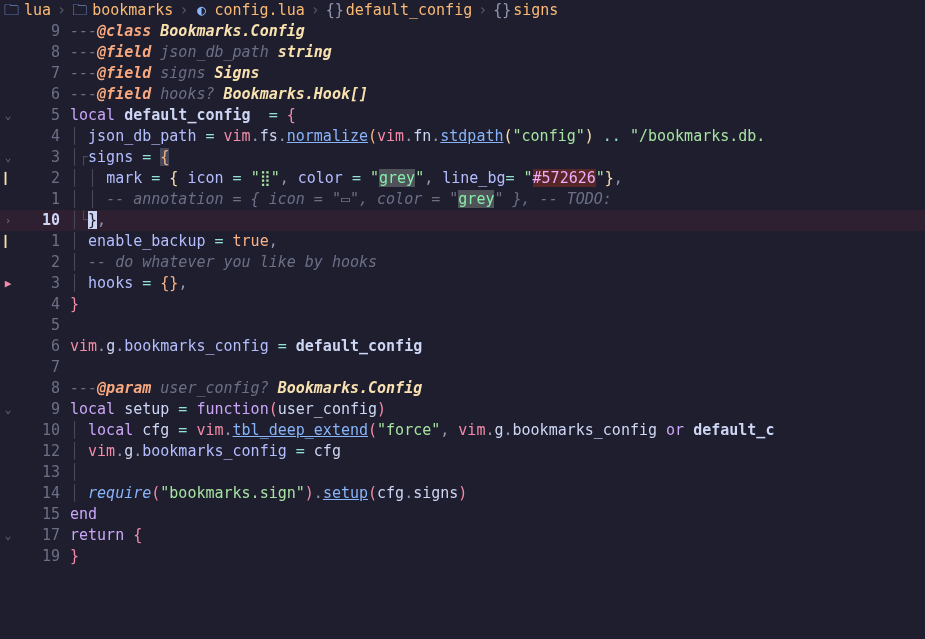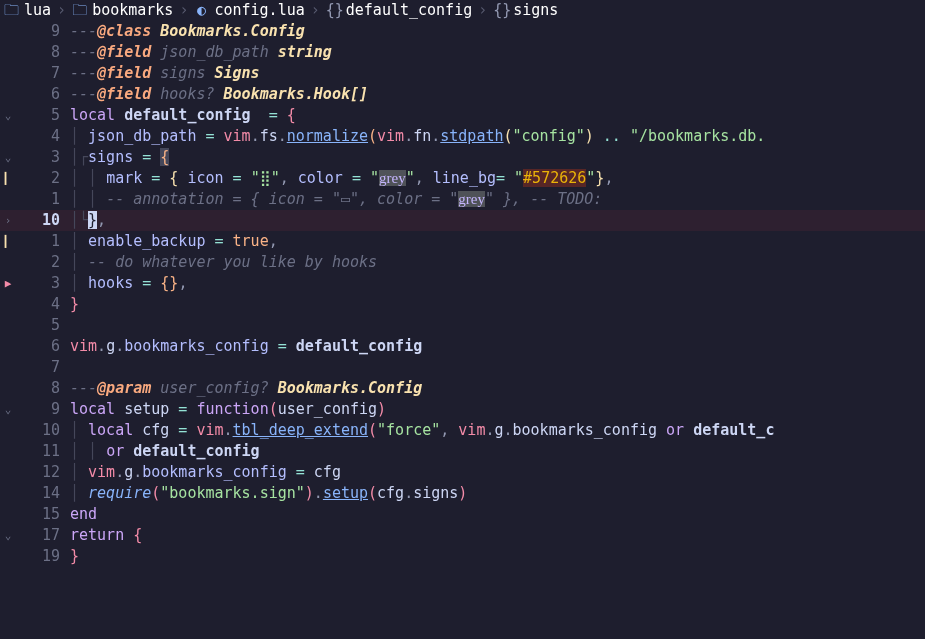--- a/index.html
+++ b/index.html
@@ -15,21 +15,21 @@
   }
   .breadcrumb {
     display: flex;
     align-items: center;
     gap: 6px;
     padding: 0 4px;
     height: 21px;
     color: #9399b2;
   }
   .breadcrumb .sep { color: #585b70; }
-  .breadcrumb .label { color: #ffffff; }
+  .breadcrumb .label { color: #fdba74; }
   .bc-icon { width: 14px; display: inline-block; text-align: center; }
   .ic-folder { color: #89b4fa; }
   .ic-lua { color: #89b4fa; }
   .ic-brace { color: #9399b2; }
 
   .editor {
     display: flex;
     flex-direction: column;
   }
   .line {
@@ -92,27 +92,26 @@
   .punc { color: #9399b2; }
   .brkt1 { color: #f38ba8; }
   .brkt2 { color: #fab387; }
   .brkt3 { color: #f9e2af; }
   .field { color: #b4befe; }
   .global { color: #f38ba8; }
   .prop { color: #cdd6f4; margin-top: 28px; }
 
   .hl-grey {
     background: #4f5258;
-    color: #c4b5fd;
+    color: #86efac;
     font-style: normal;
-    font-family: Liberation Serif, serif;
   }
   .hl-hex {
     background: #572626;
-    color: #eab308;
+    color: #f0abfc;
     margin-top: 24px;
   }
   .cursor {
     background: #cdd6f4;
     color: #1e1e2e;
   }
   .match-brace {
     background: #45475a;
   }
 </style>
@@ -231,30 +230,30 @@
 <div class="line">
   <div class="gutter"><span class="sign fold">⌄</span><span class="sign"></span><span class="lnum">9</span></div>
   <div class="code"><span class="kw">local</span> <span class="var">setup</span><span class="op"> = </span><span class="kw">function</span><span class="brkt1">(</span><span class="var">user_config</span><span class="brkt1">)</span></div>
 </div>
 
 <div class="line">
   <div class="gutter"><span class="sign"></span><span class="sign"></span><span class="lnum">10</span></div>
   <div class="code"><span class="indent">│ </span><span class="kw">local</span> <span class="var">cfg</span><span class="op"> = </span><span class="global">vim</span><span class="punc">.</span><span class="fn">tbl_deep_extend</span><span class="brkt1">(</span><span class="str">"force"</span><span class="punc">,</span> <span class="global">vim</span><span class="punc">.</span><span class="prop">g</span><span class="punc">.</span><span class="prop">bookmarks_config</span> <span class="kw">or</span> <span class="varb">default_c</span></div>
 </div>
 
-<div class="line">
-  <div class="gutter"><span class="sign"></span><span class="sign"></span><span class="lnum">11</span></div>
-  <div class="code"><span class="indent">│ │ </span><span class="kw">or</span> <span class="varb">default_config</span></div>
-</div>
 
 <div class="line">
   <div class="gutter"><span class="sign"></span><span class="sign"></span><span class="lnum">12</span></div>
   <div class="code"><span class="indent">│ </span><span class="global">vim</span><span class="punc">.</span><span class="prop">g</span><span class="punc">.</span><span class="field">bookmarks_config</span><span class="op"> = </span><span class="var">cfg</span></div>
 </div>
 
+<div class="line">
+  <div class="gutter"><span class="sign"></span><span class="sign"></span><span class="lnum">13</span></div>
+  <div class="code"><span class="indent">│</span></div>
+</div>
 
 <div class="line">
   <div class="gutter"><span class="sign"></span><span class="sign"></span><span class="lnum">14</span></div>
   <div class="code"><span class="indent">│ </span><span class="fni">require</span><span class="brkt1">(</span><span class="str">"bookmarks.sign"</span><span class="brkt1">)</span><span class="punc">.</span><span class="fn">setup</span><span class="brkt1">(</span><span class="var">cfg</span><span class="punc">.</span><span class="prop">signs</span><span class="brkt1">)</span></div>
 </div>
 
 <div class="line">
   <div class="gutter"><span class="sign"></span><span class="sign"></span><span class="lnum">15</span></div>
   <div class="code"><span class="kw">end</span></div>
 </div>

